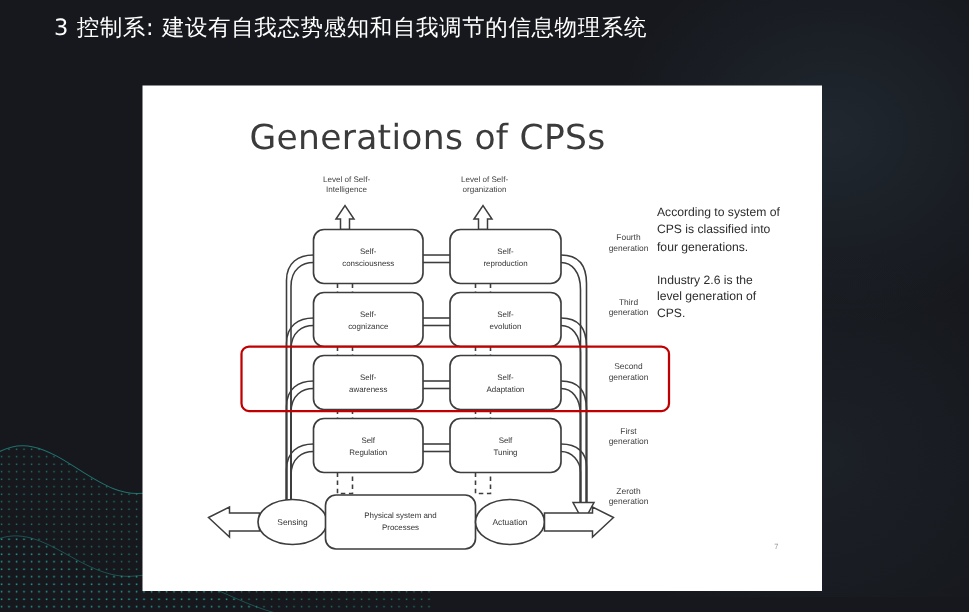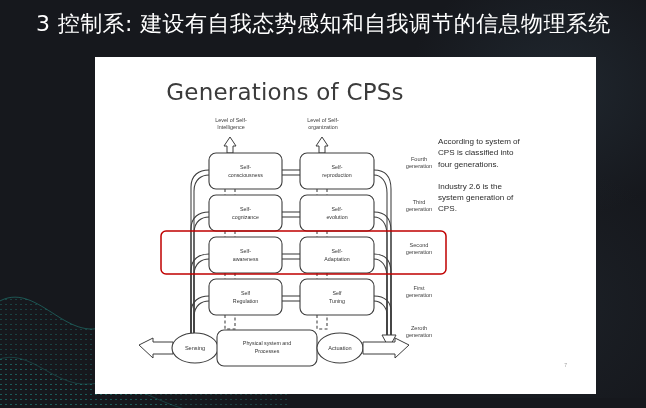--- a/index.html
+++ b/index.html
@@ -48,35 +48,34 @@
     background: radial-gradient(ellipse at 60% 60%, rgba(36,44,52,.45) 0%, rgba(22,24,29,0) 72%);
     pointer-events: none;
   }
 
   
   .slide-title {
     position: absolute;
     left: 36px;
     top: 9px;
     color: #ffffff;
-    font-size: 22px;
+    font-size: 15px;
     letter-spacing: .4px;
     white-space: nowrap;
     font-family: "DejaVu Sans", "Liberation Sans", sans-serif;
   }
 
   
   .slide {
     position: absolute;
     left: 95px;
     top: 57px;
     width: 453px;
     height: 337px;
     background: #ffffff;
-    padding-left: 48px;
   }
   .diagram-title {
     position: absolute;
     left: 0;
     top: 22px;
     width: 380px;
     text-align: center;
     font-size: 23px;
     color: #3b3b3b;
     font-family: "DejaVu Sans", "Liberation Sans", sans-serif;
@@ -223,21 +222,21 @@
       <div>Zeroth</div>
       <div>generation</div>
     </div>
 
     <div class="desc">
       <p>According to system of</p>
       <p>CPS is classified into</p>
       <p>four generations.</p>
       <div class="gap"></div>
       <p>Industry 2.6 is the</p>
-      <p>system generation of</p>
+      <p>level generation of</p>
       <p>CPS.</p>
     </div>
 
     <div class="page-num">7</div>
 
     <svg class="diagram-svg" width="475" height="337" viewBox="0 0 475 337" xmlns="http://www.w3.org/2000/svg">
       <defs>
         <style>
           .bx { fill:#ffffff; stroke:#3d3d3d; stroke-width:1.1; }
           .ln { fill:none; stroke:#3d3d3d; stroke-width:1.05; }

